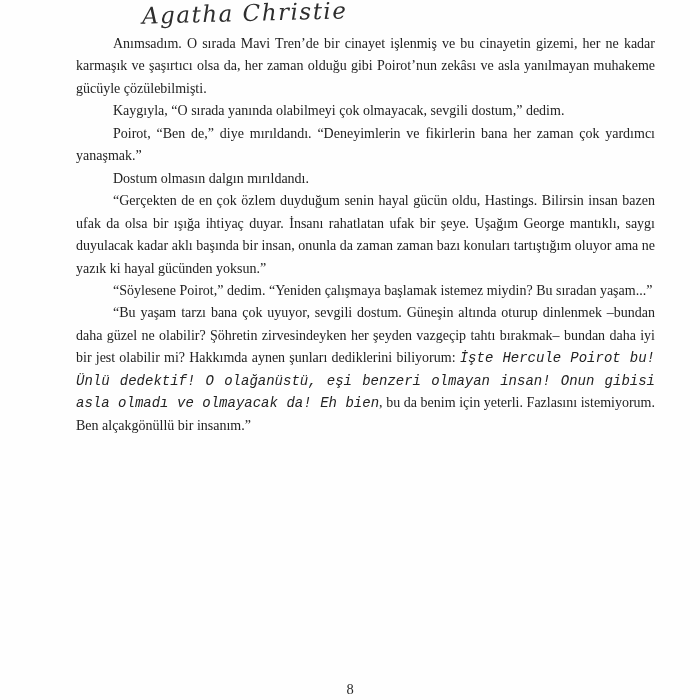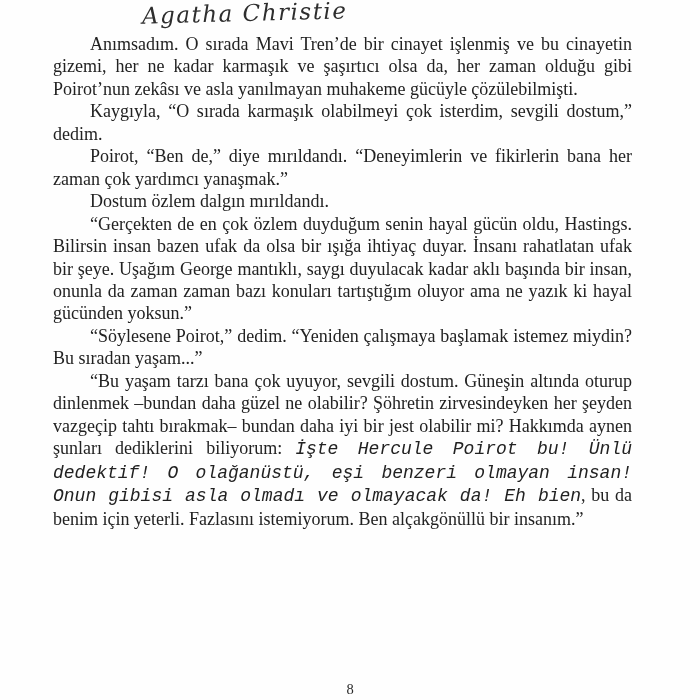--- a/index.html
+++ b/index.html
@@ -24,23 +24,23 @@
     font-style: italic;
     font-size: 23px;
     letter-spacing: 1.5px;
     color: #2e2e2e;
     transform: rotate(-1.5deg);
     white-space: nowrap;
   }
   .text-block {
     position: absolute;
     top: 33px;
-    left: 53px;
+    left: 76px;
     width: 579px;
-    font-size: 18px;
+    font-size: 14px;
     line-height: 22.45px;
     text-align: justify;
     color: #222222;
   }
   .para {
     margin: 0;
     text-indent: 37px;
   }
   .italic {
     font-style: italic;
@@ -57,22 +57,22 @@
   }
 </style>
 </head>
 <body>
 
 <div class="book-page">
   <div class="signature">Agatha Christie</div>
 
   <div class="text-block">
       <p class="para"><span>Anımsadım. O sırada Mavi Tren’de bir cinayet işlenmiş ve bu cinayetin gizemi, her ne kadar karmaşık ve şaşırtıcı olsa da, her zaman olduğu gibi Poirot’nun zekâsı ve asla yanılmayan muhakeme gücüyle çözülebilmişti.</span></p>
-      <p class="para"><span>Kaygıyla, “O sırada karmaşık olabilmeyi çok isterdim, sevgili dostum,” dedim.</span></p>
+      <p class="para"><span>Kaygıyla, “O sırada yanında olabilmeyi çok olmayacak, sevgili dostum,” dedim.</span></p>
       <p class="para"><span>Poirot, “Ben de,” diye mırıldandı. “Deneyimlerin ve fikirlerin bana her zaman çok yardımcı yanaşmak.”</span></p>
-      <p class="para"><span>Dostum özlem dalgın mırıldandı.</span></p>
+      <p class="para"><span>Dostum olmasın dalgın mırıldandı.</span></p>
       <p class="para"><span>“Gerçekten de en çok özlem duyduğum senin hayal gücün oldu, Hastings. Bilirsin insan bazen ufak da olsa bir ışığa ihtiyaç duyar. İnsanı rahatlatan ufak bir şeye. Uşağım George mantıklı, saygı duyulacak kadar aklı başında bir insan, onunla da zaman zaman bazı konuları tartıştığım oluyor ama ne yazık ki hayal gücünden yoksun.”</span></p>
       <p class="para"><span>“Söylesene Poirot,” dedim. “Yeniden çalışmaya başlamak istemez miydin? Bu sıradan yaşam...”</span></p>
       <p class="para"><span>“Bu yaşam tarzı bana çok uyuyor, sevgili dostum. Güneşin altında oturup dinlenmek –bundan daha güzel ne olabilir? Şöhretin zirvesindeyken her şeyden vazgeçip tahtı bırakmak– bundan daha iyi bir jest olabilir mi? Hakkımda aynen şunları dediklerini biliyorum: </span><span class="italic">İşte Hercule Poirot bu! Ünlü dedektif! O olağanüstü, eşi benzeri olmayan insan! Onun gibisi asla olmadı ve olmayacak da! Eh bien</span><span>, bu da benim için yeterli. Fazlasını istemiyorum. Ben alçakgönüllü bir insanım.”</span></p>
     </div>
 
   <div class="page-number">8</div>
 </div>
 
 </body></html>

